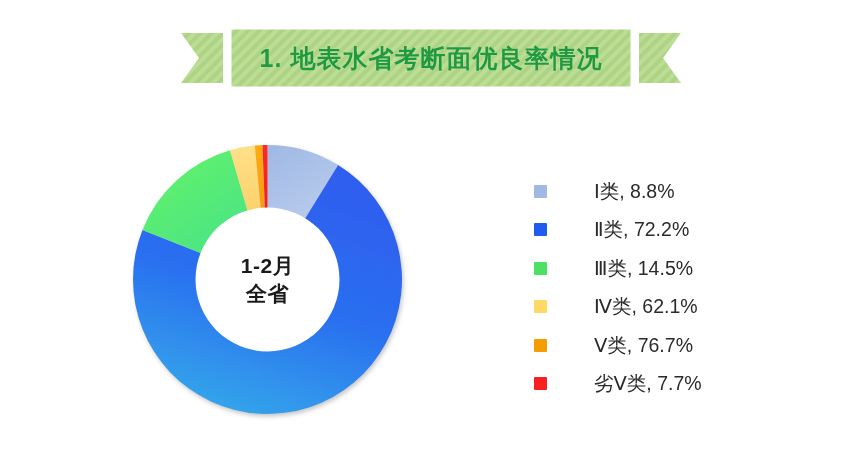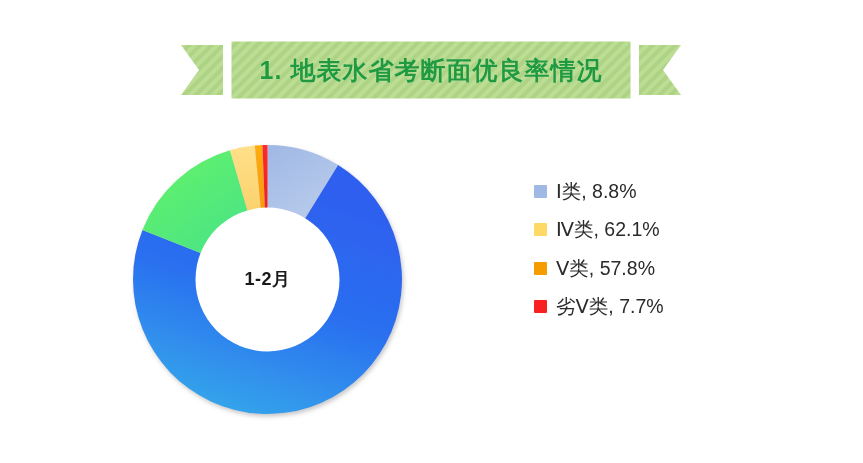--- a/index.html
+++ b/index.html
@@ -19,21 +19,21 @@
     position: relative;
     width: 863px;
     height: 463px;
     background: #ffffff;
   }
 
   
   .ribbon-wrap {
     position: absolute;
     left: 181px;
-    top: 39px;
+    top: 27px;
     width: 500px;
     height: 62px;
   }
   .ribbon-svg {
     position: absolute;
     left: 0;
     top: 0;
   }
   .ribbon-title {
     position: absolute;
@@ -72,39 +72,40 @@
     top: 0;
     width: 285px;
     height: 285px;
     display: flex;
     flex-direction: column;
     align-items: center;
     justify-content: center;
     pointer-events: none;
   }
   .donut-center-text .line {
-    font-size: 18px;
+    font-size: 21px;
     font-weight: 700;
     color: #1a1a1a;
     line-height: 1.32;
     letter-spacing: 0.5px;
     white-space: nowrap;
   }
 
   
   .legend {
     position: absolute;
     left: 534px;
     top: 172px;
     width: 230px;
   }
   .legend-item {
     display: flex;
     align-items: center;
     height: 38.5px;
+    gap: 38px;
   }
   .legend-swatch {
     width: 13px;
     height: 13px;
     flex: 0 0 13px;
     margin-right: 9px;
     border-radius: 1px;
   }
   .legend-label {
     font-size: 19.5px;
@@ -174,35 +175,44 @@
           <path d="M 142.5 142.5 L 213.1359877297943 28.041242198613958 A 134.5 134.5 0 1 1 17.445062648030202 92.98724766391076 Z" fill="url(#g1)"></path>
           <path d="M 142.5 142.5 L 17.445062648030202 92.98724766391076 A 134.5 134.5 0 0 1 104.97569623772361 13.340499276451169 Z" fill="url(#g2)"></path>
           <path d="M 142.5 142.5 L 104.97569623772361 13.340499276451169 A 134.5 134.5 0 0 1 129.84243185865986 8.596915760885736 Z" fill="url(#g3)"></path>
           <path d="M 142.5 142.5 L 129.84243185865986 8.596915760885736 A 134.5 134.5 0 0 1 137.43067043089385 8.095565929840745 Z" fill="url(#g4)"></path>
           <path d="M 142.5 142.5 L 137.43067043089385 8.095565929840745 A 134.5 134.5 0 0 1 142.50000000000009 8 Z" fill="url(#g5)"></path>
         </g>
       <circle cx="142.5" cy="142.5" r="72" fill="#ffffff"></circle>
     </svg>
     <div class="donut-center-text">
       <div class="line">1-2月</div>
+      <div class="line">全省</div>
     </div>
   </div>
 
   <div class="legend">
     <div class="legend-item">
       <span class="legend-swatch" style="background: rgb(159, 184, 228);"></span>
       <span class="legend-label">Ⅰ类, 8.8%</span>
     </div>
     <div class="legend-item">
+      <span class="legend-swatch" style="background: rgb(31, 91, 239);"></span>
+      <span class="legend-label">Ⅱ类, 72.2%</span>
+    </div>
+    <div class="legend-item">
+      <span class="legend-swatch" style="background: rgb(76, 224, 100);"></span>
+      <span class="legend-label">Ⅲ类, 14.5%</span>
+    </div>
+    <div class="legend-item">
       <span class="legend-swatch" style="background: rgb(255, 217, 102);"></span>
       <span class="legend-label">Ⅳ类, 62.1%</span>
     </div>
     <div class="legend-item">
       <span class="legend-swatch" style="background: rgb(245, 156, 0);"></span>
-      <span class="legend-label">Ⅴ类, 57.8%</span>
+      <span class="legend-label">Ⅴ类, 76.7%</span>
     </div>
     <div class="legend-item">
       <span class="legend-swatch" style="background: rgb(248, 32, 32);"></span>
       <span class="legend-label">劣Ⅴ类, 7.7%</span>
     </div>
   </div>
 
 </div>
 
 </body></html>

